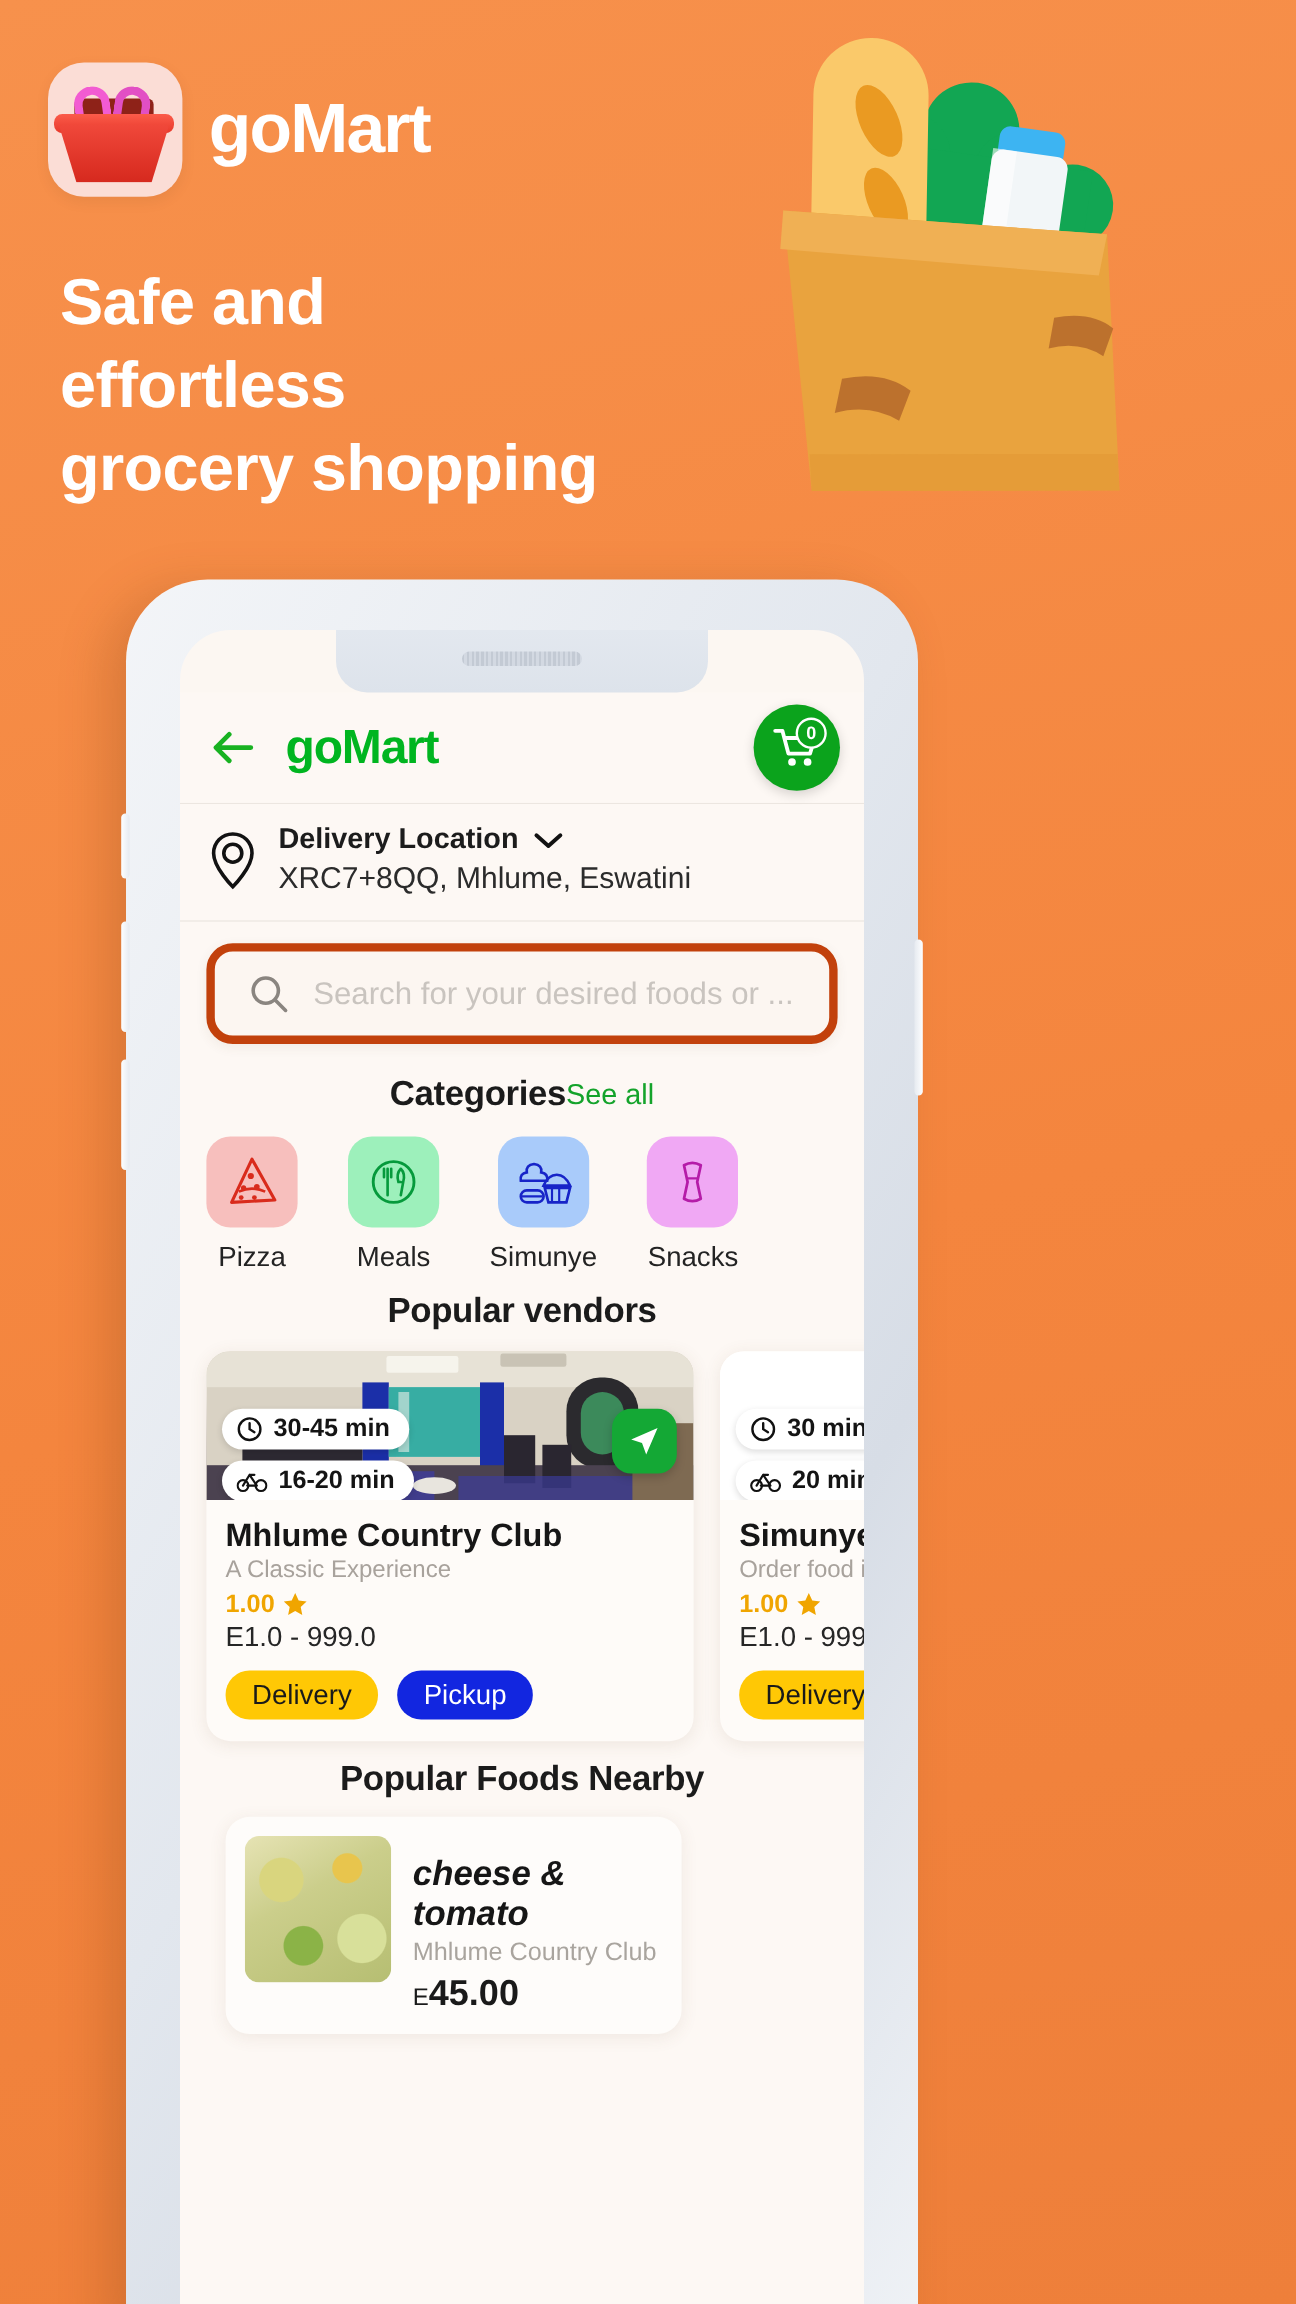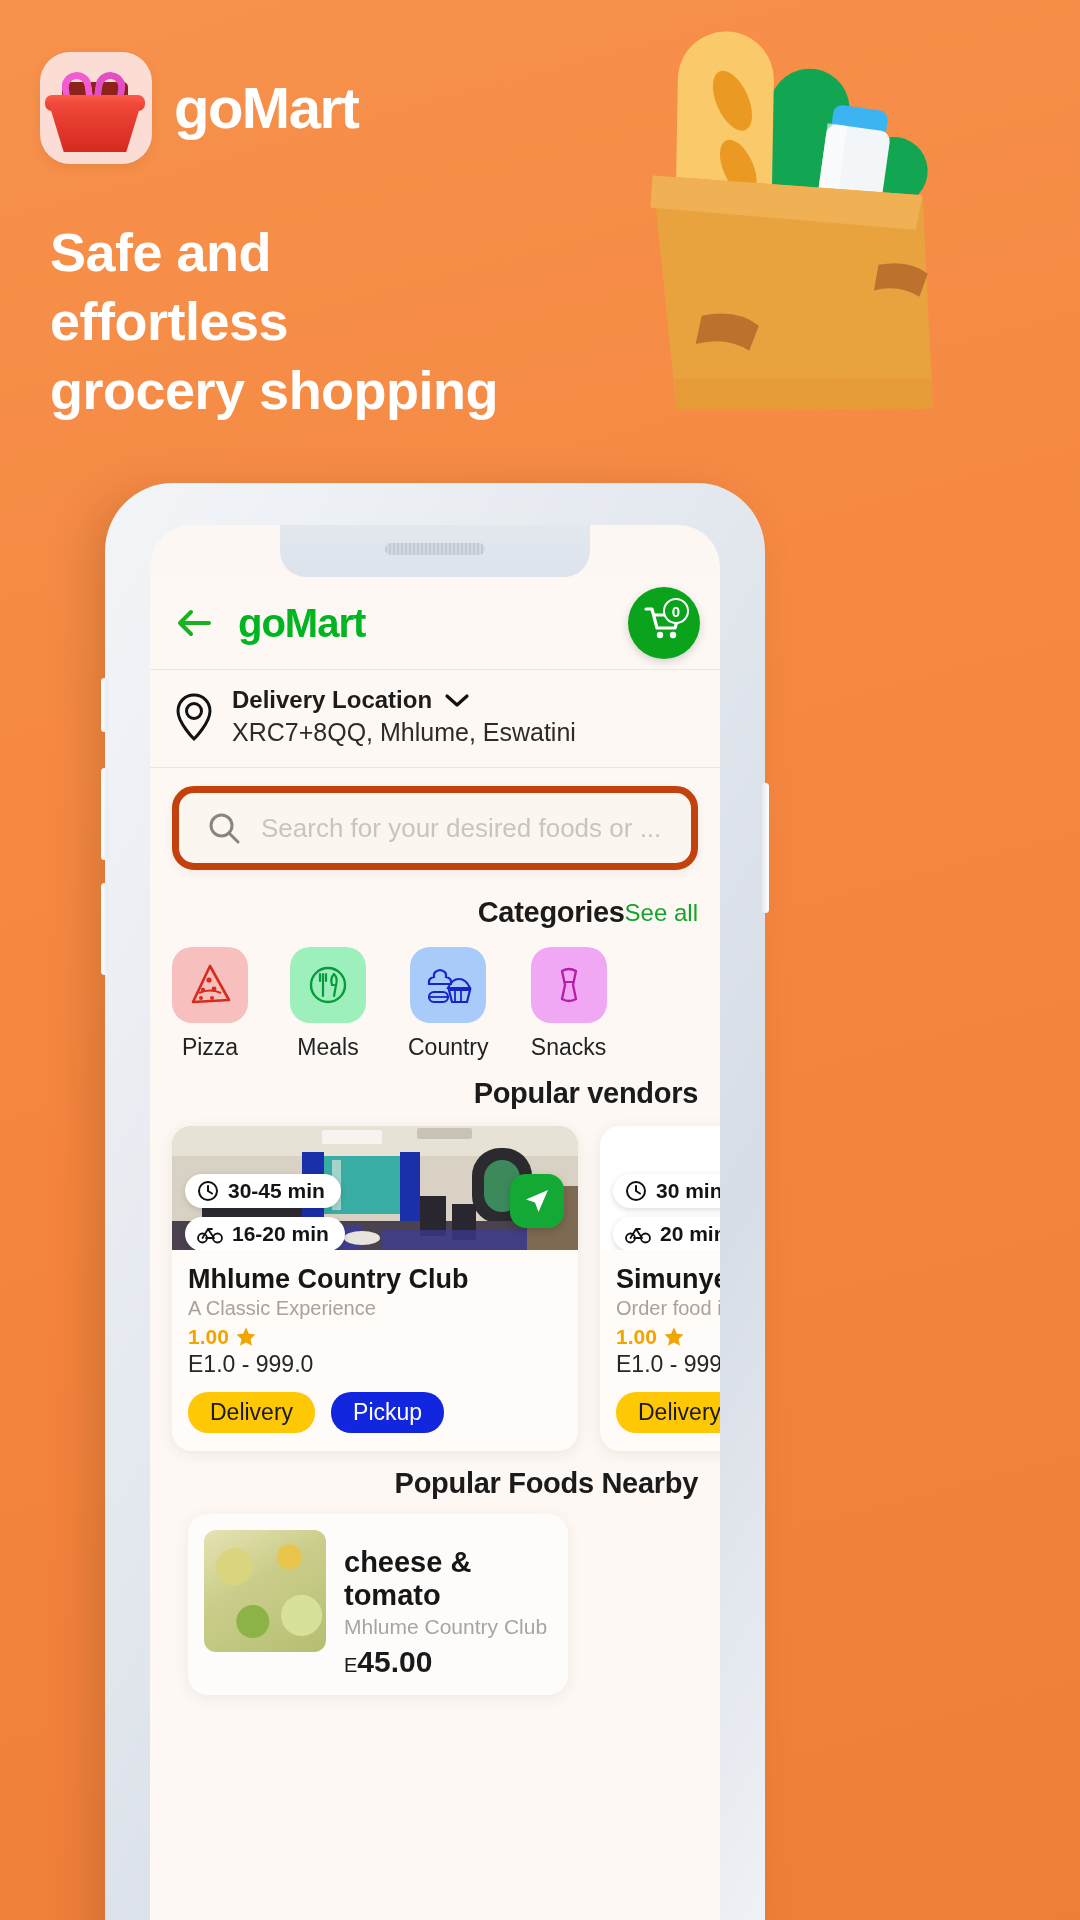--- a/index.html
+++ b/index.html
@@ -166,21 +166,21 @@
   #search-bar{
     height:84px; border-radius:22px; background:#FCF6F1;
     display:flex; align-items:center; gap:20px; padding:0 28px;
     box-shadow:0 3px 10px rgba(100,70,40,.07);
     border:7px solid #c2410c;
   }
   #search-placeholder{ font-size:26px; color:#C9C4BF; }
 
   
   .section-head{
-    display:flex; align-items:center; justify-content:flex-end;
+    display:flex; align-items:center; justify-content:center;
     padding:16px 22px 4px 22px;
   }
   .section-title{ font-size:29px; font-weight:bold; color:#1B1B1B; letter-spacing:-.3px;}
   #see-all{ font-size:24px; color:#14A32B; font-weight:500; cursor:pointer;}
 
   
   #categories-row{
     display:flex; padding:14px 22px 0 22px; gap:42px;
   }
   .cat-item{ display:flex; flex-direction:column; align-items:center; gap:11px; cursor:pointer;}
@@ -240,21 +240,21 @@
   .food-img{
     width:122px;height:122px;border-radius:12px;flex:0 0 122px;
     background:
       radial-gradient(circle at 25% 30%, #D9D57E 0 18px, transparent 19px),
       radial-gradient(circle at 70% 22%, #E8C54D 0 12px, transparent 13px),
       radial-gradient(circle at 40% 75%, #8BB347 0 16px, transparent 17px),
       radial-gradient(circle at 80% 70%, #D8E09A 0 20px, transparent 21px),
       linear-gradient(150deg,#E6E3B4 0%,#CBCE8B 40%,#B6BE72 100%);
   }
   .food-info{ padding-top:16px; }
-  .food-name{ font-size:29px; font-weight:bold; color:#161616;}
+  .food-name{ font-size:29px; font-weight:bold; color:#161616;font-style:italic;}
   .food-vendor{ font-size:21px; color:#A9A49E; margin-top:3px;}
   .food-price{ font-size:30px; font-weight:bold; color:#1A1A1A; margin-top:6px;}
   .food-price .cur{ font-size:20px; font-weight:normal;}
 </style>
 </head>
 <body>
 
 <div id="promo-bg"></div>
 
 <svg id="grocery-bag" viewBox="0 0 420 400">
@@ -397,21 +397,21 @@
           <div class="cat-tile" style="background:#A9CBFA">
             <svg width="48" height="46" viewBox="0 0 48 46">
               <path d="M16 8 q-7 1 -6 7 q-6 1 -5 7 h22 q1 -6 -5 -7 q1 -6 -6 -7 Z" stroke="#1724C8" stroke-width="2.2" fill="none"></path>
               <path d="M24 26 q4 -9 11 -9 t11 9 Z" stroke="#1724C8" stroke-width="2.2" fill="none"></path>
               <path d="M25 28 h21 l-3 12 h-15 Z" stroke="#1724C8" stroke-width="2.2" fill="none"></path>
               <path d="M31 28 v12 M37 28 v12" stroke="#1724C8" stroke-width="1.8"></path>
               <rect x="5" y="30" width="19" height="10" rx="5" stroke="#1724C8" stroke-width="2.2" fill="none"></rect>
               <path d="M6 35 h17" stroke="#1724C8" stroke-width="1.8"></path>
             </svg>
           </div>
-          <span class="cat-label">Country</span>
+          <span class="cat-label">Simunye</span>
         </div>
 
         <div class="cat-item">
           <div class="cat-tile" style="background:#F0A8F4">
             <svg width="46" height="46" viewBox="0 0 46 46">
               <path d="M16 9 q7 -4 14 0 l-3 14 l3 14 q-7 4 -14 0 l3 -14 Z" stroke="#B51CA8" stroke-width="2.3" fill="none" stroke-linejoin="round"></path>
               <path d="M18 20 h10" stroke="#B51CA8" stroke-width="2"></path>
             </svg>
           </div>
           <span class="cat-label">Snacks</span>

